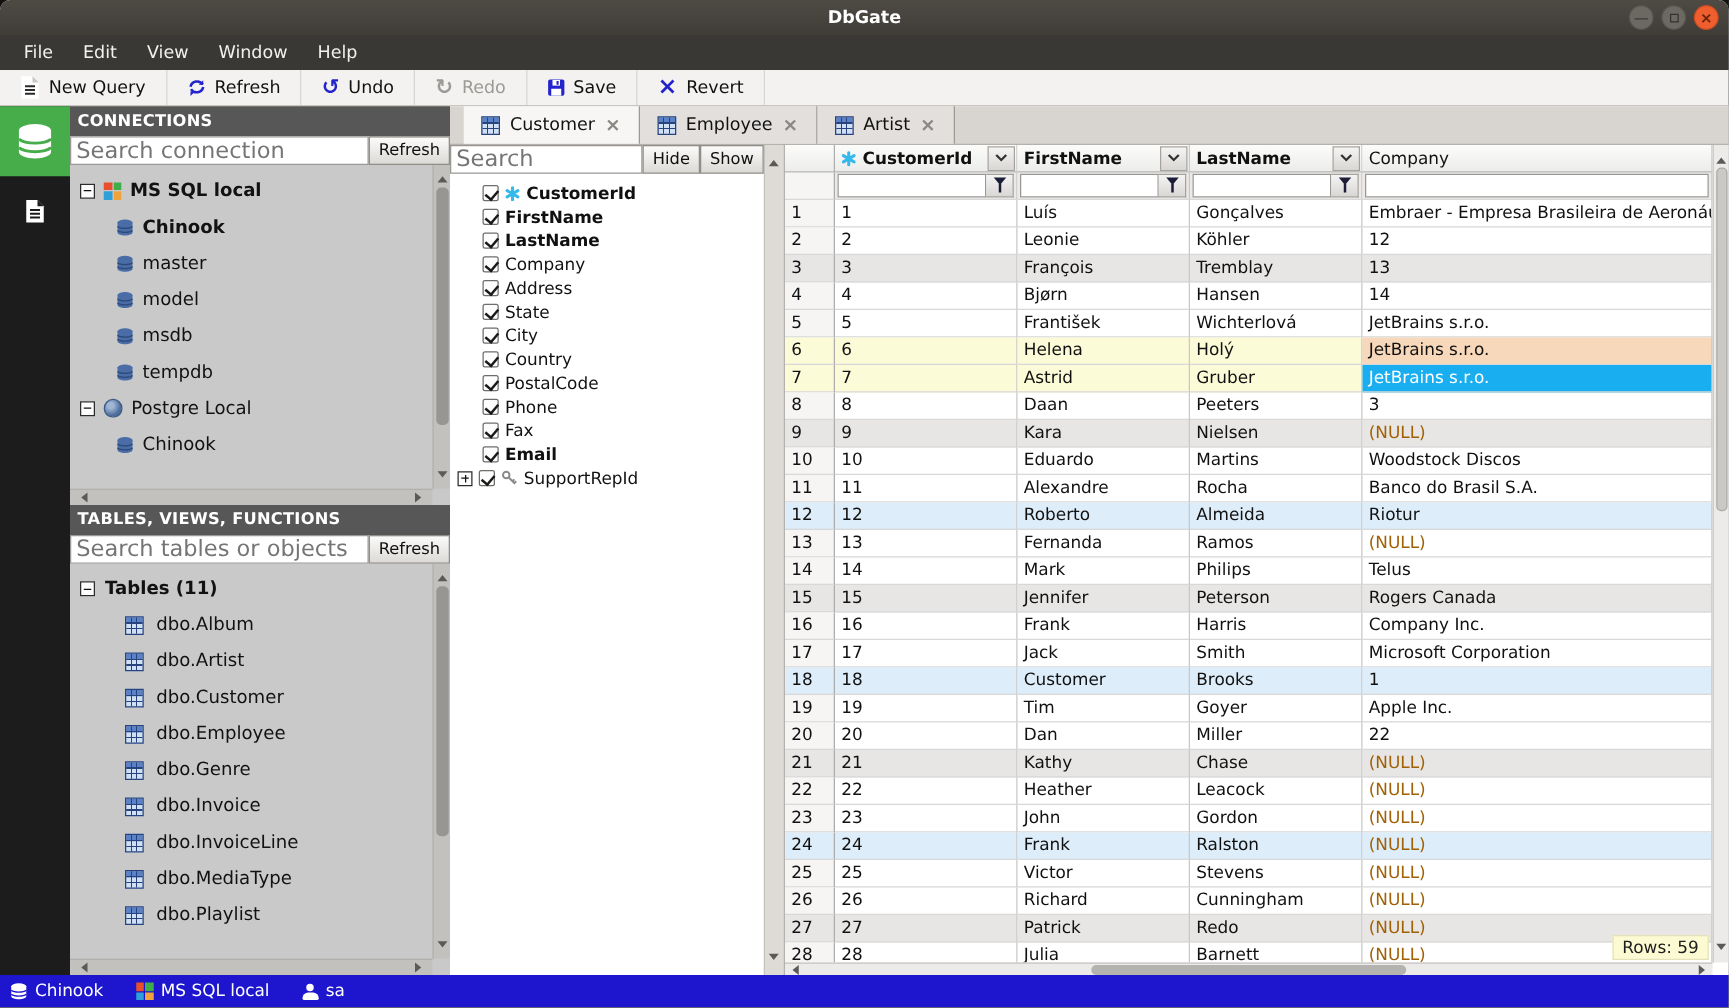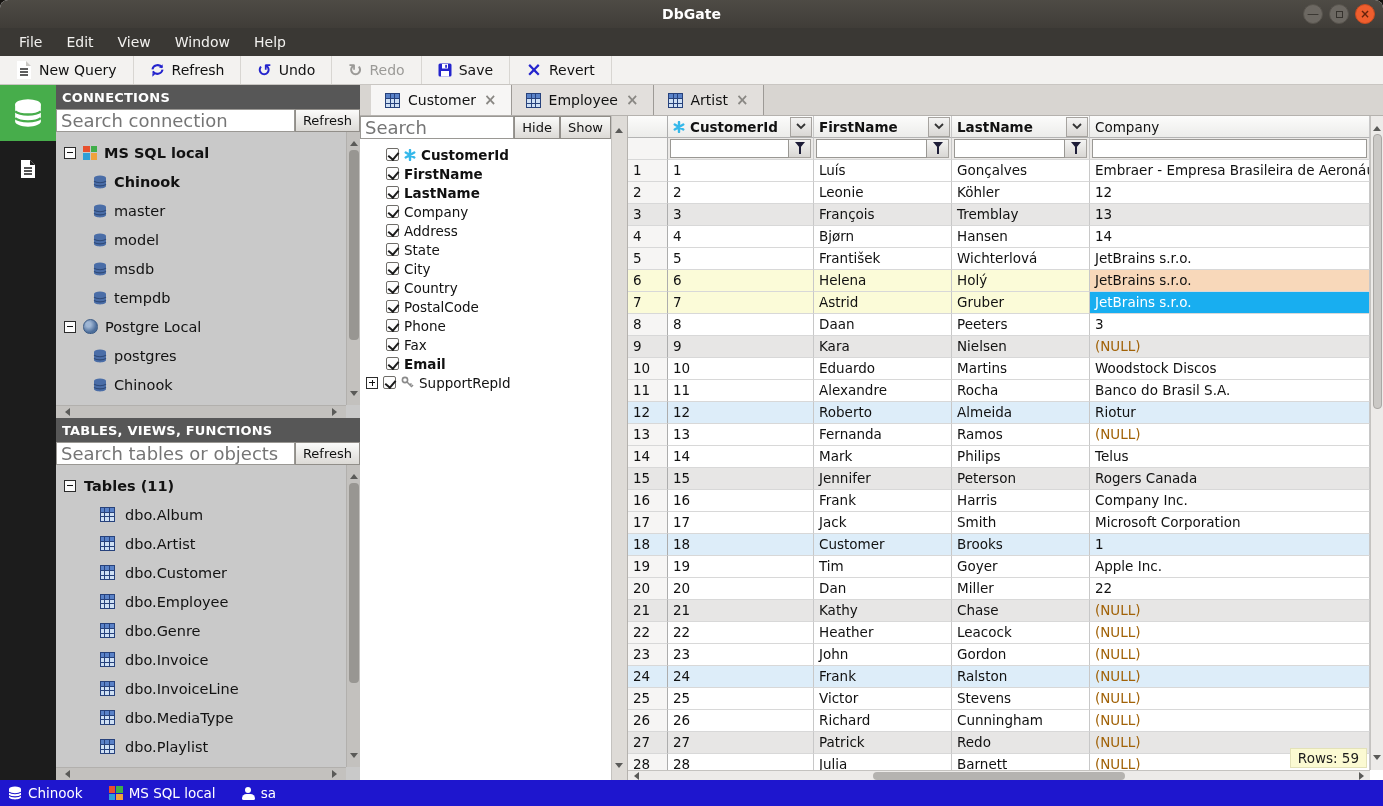--- a/index.html
+++ b/index.html
@@ -329,29 +329,20 @@
               <ellipse cx="7" cy="3" rx="6" ry="2.4" fill="#4a6da7"></ellipse>
               <path d="M1 3v8c0 1.3 2.7 2.4 6 2.4s6-1.1 6-2.4V3" fill="#4a6da7"></path>
               <path d="M1 6.2c1.2 1 3.4 1.5 6 1.5s4.8-.5 6-1.5M1 9.4c1.2 1 3.4 1.5 6 1.5s4.8-.5 6-1.5" stroke="#2f4a78" stroke-width="1.1" fill="none"></path>
             </svg>
             <span>tempdb</span>
           </div>
           <div class="tree-row">
             <span class="expander minus"></span>
             <span class="pg-logo"></span>
             <span>Postgre Local</span>
-          </div>
-          <div class="tree-row">
-            <span class="tree-indent"></span>
-            <svg width="14" height="14" viewBox="0 0 14 14" style="display: block; width: 14px; height: 14px;">
-              <ellipse cx="7" cy="3" rx="6" ry="2.4" fill="#4a6da7"></ellipse>
-              <path d="M1 3v8c0 1.3 2.7 2.4 6 2.4s6-1.1 6-2.4V3" fill="#4a6da7"></path>
-              <path d="M1 6.2c1.2 1 3.4 1.5 6 1.5s4.8-.5 6-1.5M1 9.4c1.2 1 3.4 1.5 6 1.5s4.8-.5 6-1.5" stroke="#2f4a78" stroke-width="1.1" fill="none"></path>
-            </svg>
-            <span>postgres</span>
           </div>
           <div class="tree-row">
             <span class="tree-indent"></span>
             <svg width="14" height="14" viewBox="0 0 14 14" style="display: block; width: 14px; height: 14px;">
               <ellipse cx="7" cy="3" rx="6" ry="2.4" fill="#4a6da7"></ellipse>
               <path d="M1 3v8c0 1.3 2.7 2.4 6 2.4s6-1.1 6-2.4V3" fill="#4a6da7"></path>
               <path d="M1 6.2c1.2 1 3.4 1.5 6 1.5s4.8-.5 6-1.5M1 9.4c1.2 1 3.4 1.5 6 1.5s4.8-.5 6-1.5" stroke="#2f4a78" stroke-width="1.1" fill="none"></path>
             </svg>
             <span>Chinook</span>
           </div>

